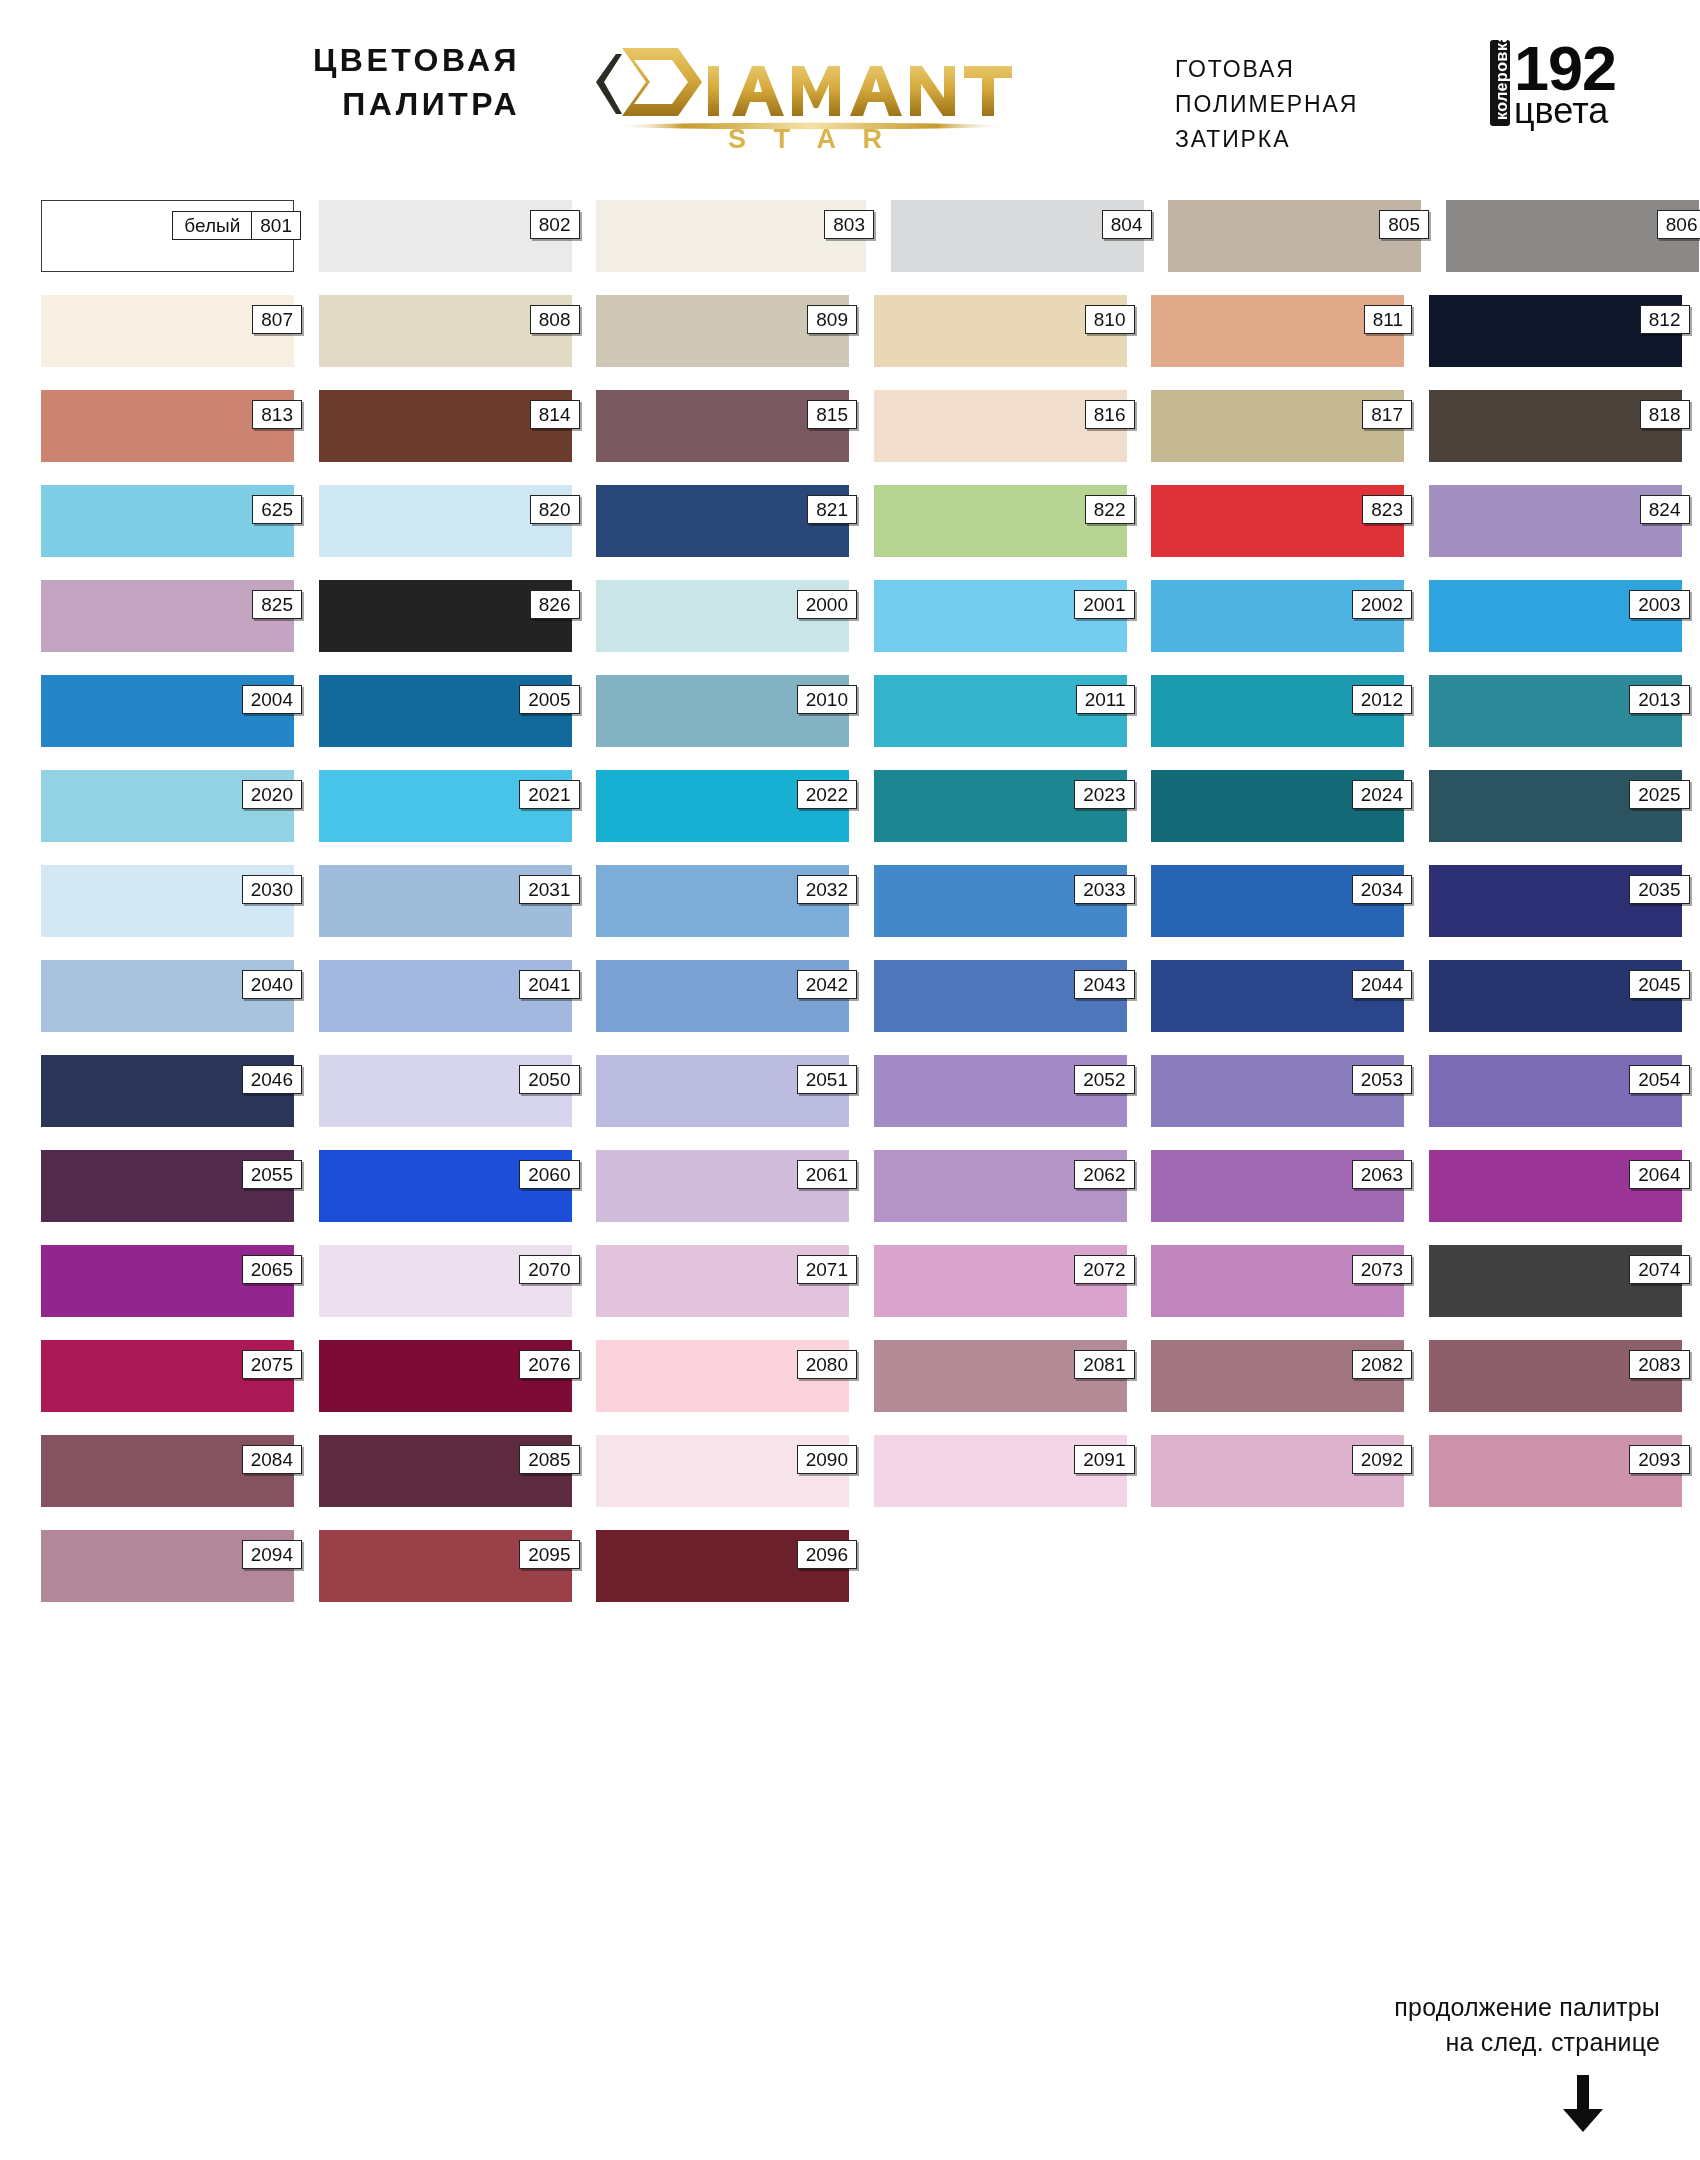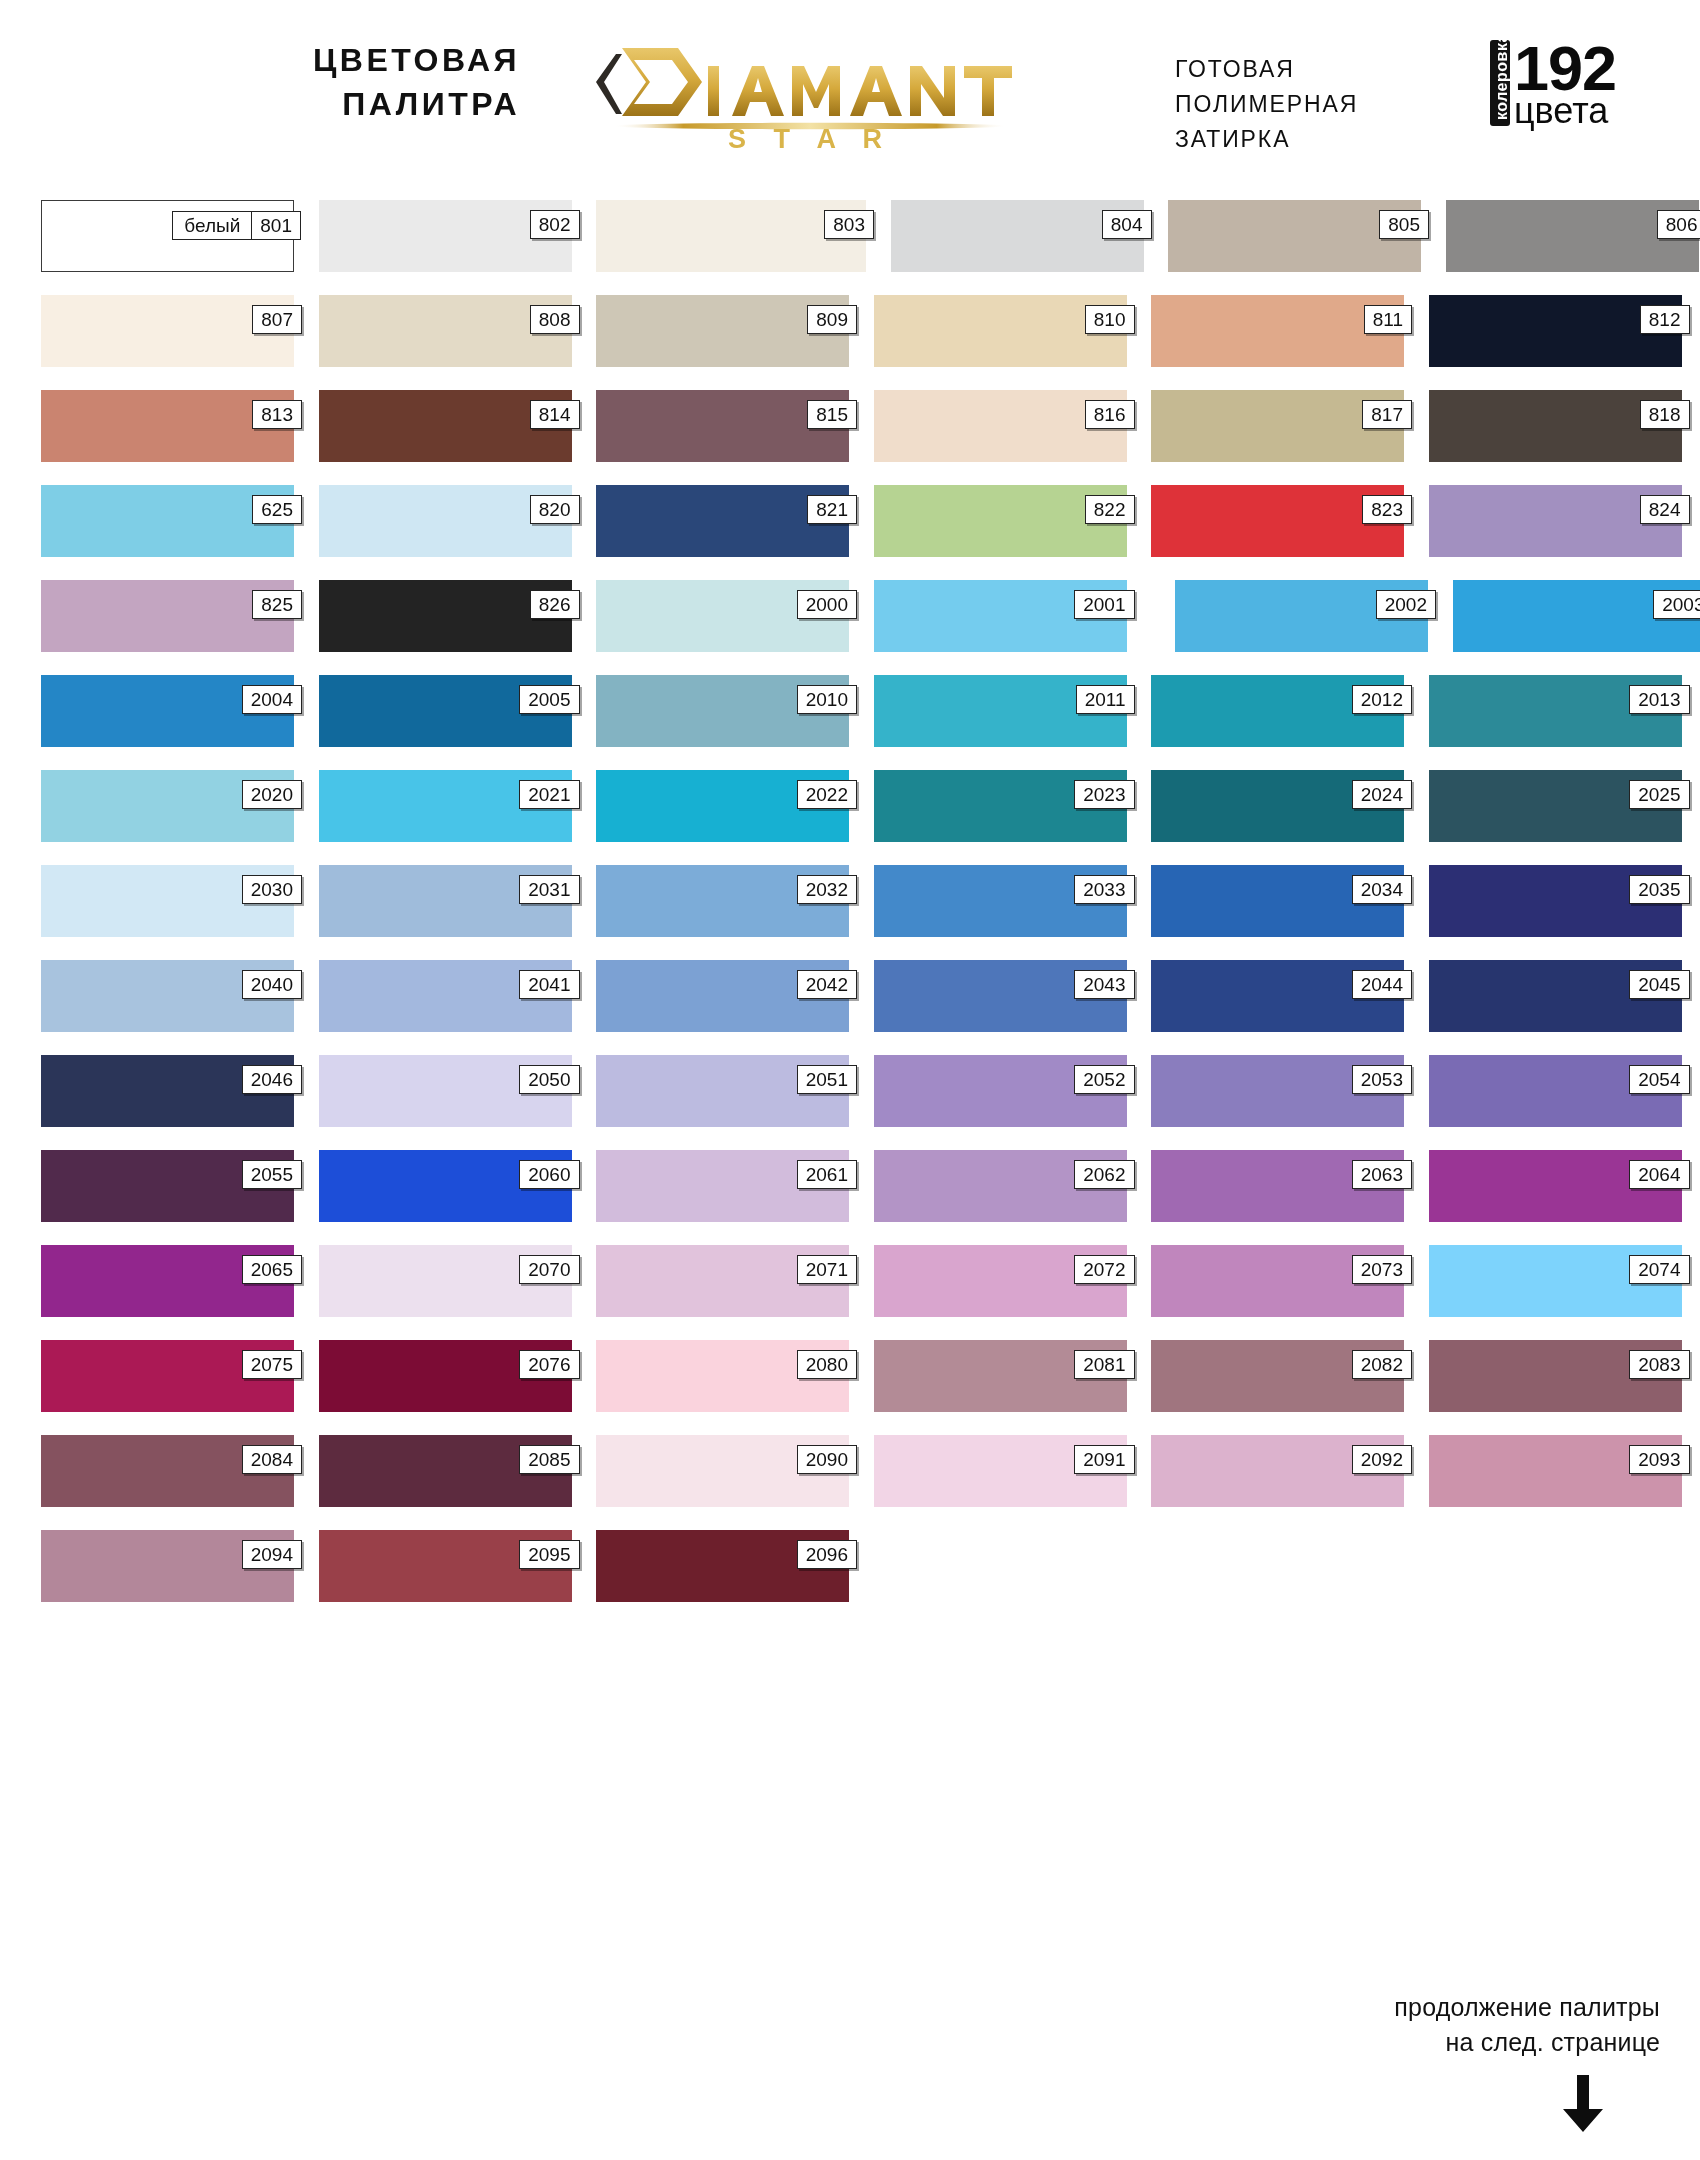--- a/index.html
+++ b/index.html
@@ -401,21 +401,21 @@
       <div class="swatch" style="background: rgb(201, 229, 231);">
         <div class="tagbox">
           <span class="tag-code wide">2000</span>
         </div>
       </div>
       <div class="swatch" style="background: rgb(116, 204, 238);">
         <div class="tagbox">
           <span class="tag-code wide">2001</span>
         </div>
       </div>
-      <div class="swatch" style="background: rgb(79, 180, 226); margin-left: 24px;">
+      <div class="swatch" style="background: rgb(79, 180, 226);">
         <div class="tagbox">
           <span class="tag-code wide">2002</span>
         </div>
       </div>
       <div class="swatch" style="background: rgb(46, 163, 221);">
         <div class="tagbox">
           <span class="tag-code wide">2003</span>
         </div>
       </div>
     </div>
@@ -630,21 +630,21 @@
       <div class="swatch" style="background: rgb(217, 165, 206);">
         <div class="tagbox">
           <span class="tag-code wide">2072</span>
         </div>
       </div>
       <div class="swatch" style="background: rgb(192, 134, 189);">
         <div class="tagbox">
           <span class="tag-code wide">2073</span>
         </div>
       </div>
-      <div class="swatch" style="background: #7dd3fc;">
+      <div class="swatch" style="background: #404040;">
         <div class="tagbox">
           <span class="tag-code wide">2074</span>
         </div>
       </div>
     </div>
     <div class="row">
       <div class="swatch" style="background: rgb(171, 25, 85);">
         <div class="tagbox">
           <span class="tag-code wide">2075</span>
         </div>

